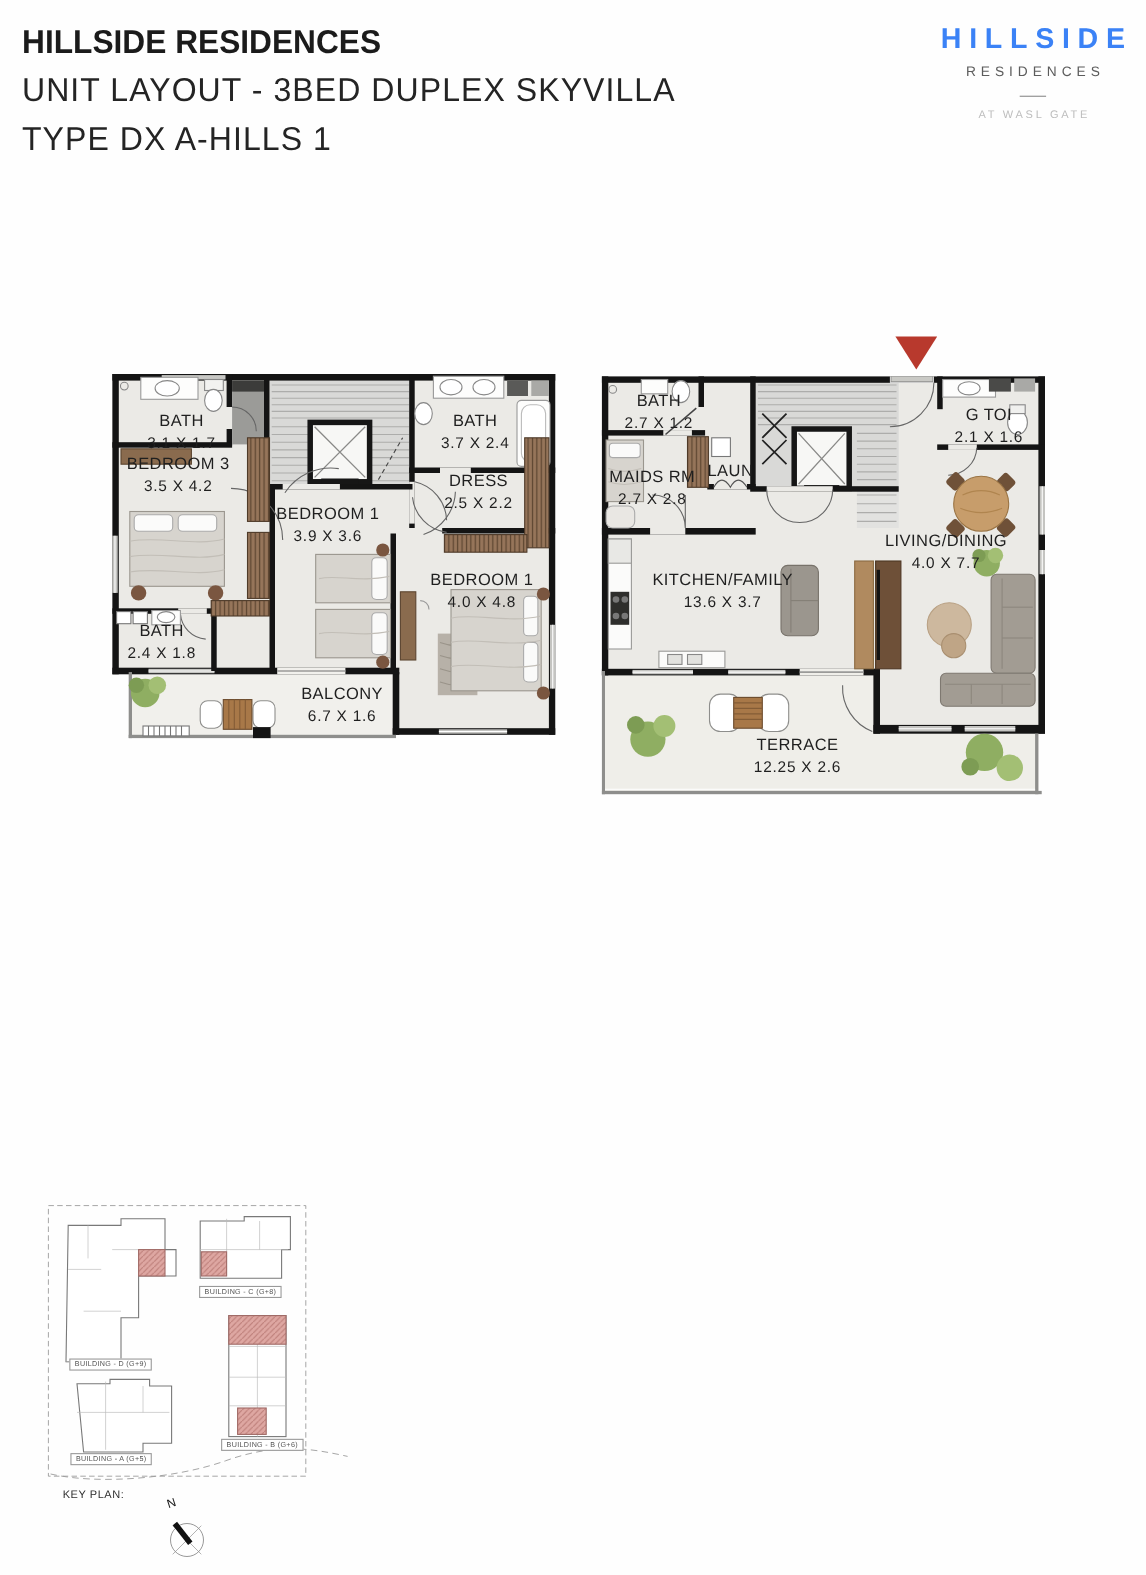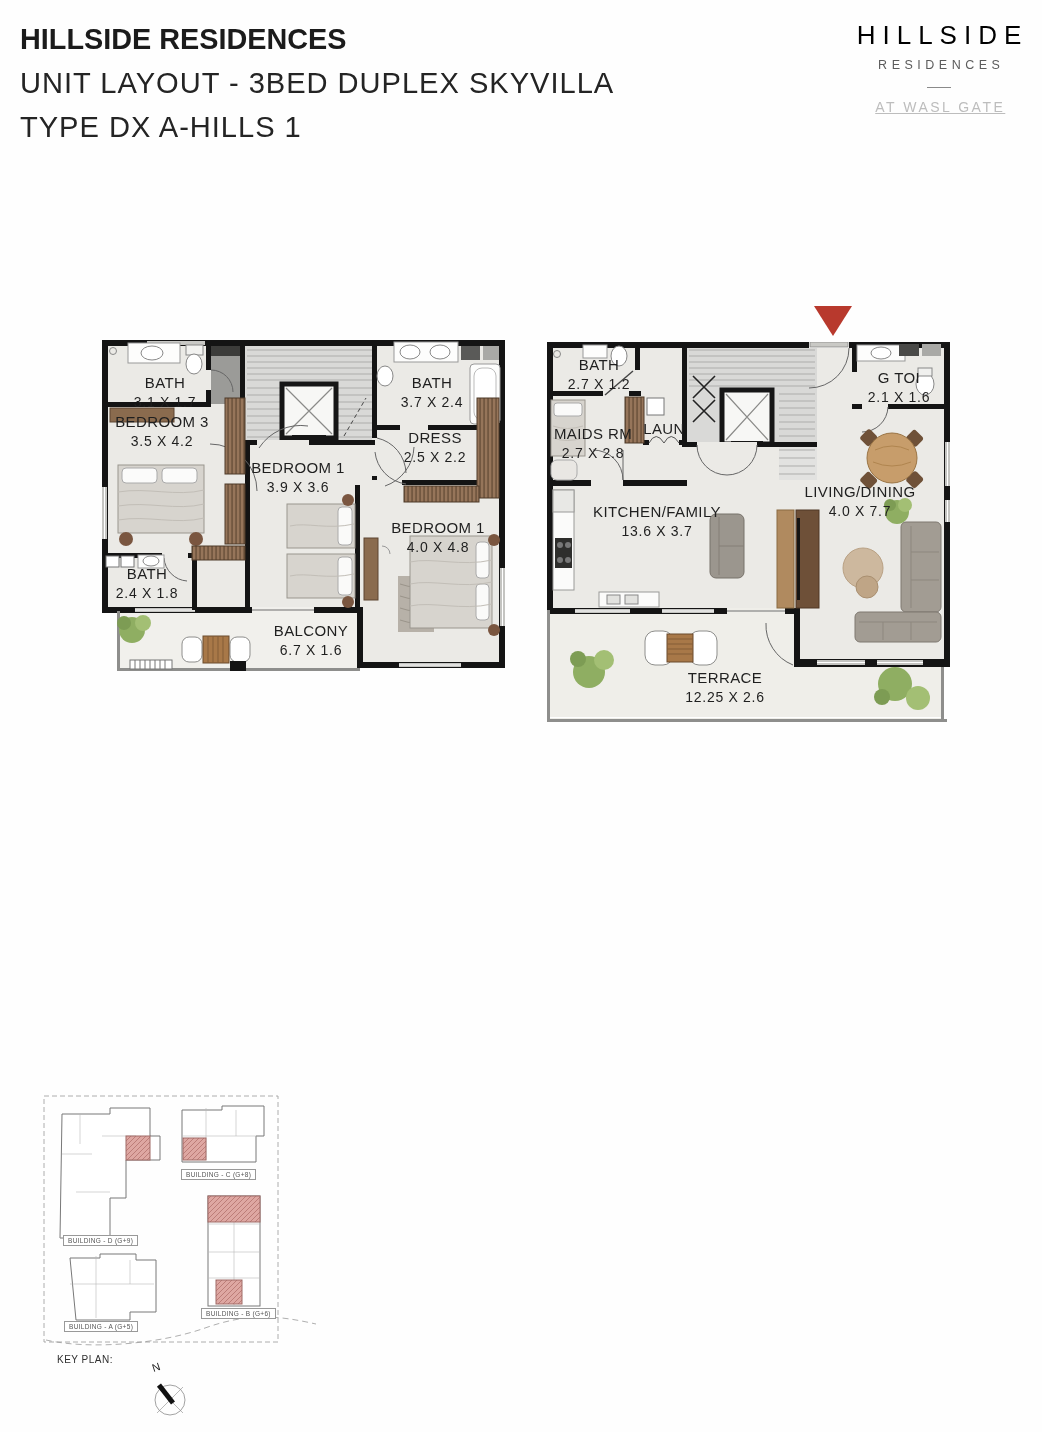--- a/index.html
+++ b/index.html
@@ -4,24 +4,24 @@
 <style>
   html,body{margin:0;padding:0;background:#fff;}
   .page{position:relative;width:1042px;height:1432px;background:#fefefe;overflow:hidden;
         font-family:"Liberation Sans",sans-serif;color:#1e1e1e;}
   
   .header{position:absolute;left:20px;top:22px;}
   .title{font-size:30px;font-weight:700;letter-spacing:0;color:#1b1b1b;margin:0 0 10px 0;transform:scaleX(.96);transform-origin:left;}
   .subline{font-size:30px;font-weight:400;color:#242424;margin:0 0 10px 0;letter-spacing:1px;transform:scaleX(.97);transform-origin:left;}
   
   .brand{position:absolute;left:847px;top:20px;width:184px;text-align:center;}
-  .brand-title{font-size:26px;font-weight:400;letter-spacing:7px;color:#000000;margin-right:-7px;}
+  .brand-title{font-size:26px;font-weight:700;letter-spacing:7px;color:#3b82f6;margin-right:-7px;}
   .brand-sub{font-size:12.5px;font-weight:300;letter-spacing:4.5px;color:#5c5c5c;margin-top:7px;margin-right:-4.5px;}
   .brand-rule{width:24px;height:1px;background:#8a8a8a;margin:15px auto 11px auto;}
-  .brand-tag{font-size:14px;letter-spacing:2.5px;color:#bdbdbd;margin-right:-2.5px;text-decoration:underline;}
+  .brand-tag{font-size:10px;letter-spacing:2.5px;color:#bdbdbd;margin-right:-2.5px;}
   
   .plan{position:absolute;padding-left:46px;}
   .plan-upper{left:102px;top:340px;width:403px;height:335px;}
   .plan-lower{left:547px;top:342px;width:403px;height:385px;}
   .plan svg{position:absolute;left:0;top:0;}
   .rlabel{position:absolute;text-align:center;transform:translateX(-50%);white-space:nowrap;color:#1f1f1f;line-height:1.3;}
   .rname{font-size:15px;letter-spacing:.4px;}
   .rdims{font-size:14px;letter-spacing:.7px;}
   .marker{position:absolute;left:814px;top:306px;width:0;height:0;
           border-left:19px solid transparent;border-right:19px solid transparent;border-top:30px solid #b8392d;}
@@ -418,21 +418,21 @@
       <div class="rname">G TOI</div>
       <div class="rdims">2.1 X 1.6</div>
     </div>
     <div class="rlabel" style="left:46px;top:82px">
       <div class="rname">MAIDS RM</div>
       <div class="rdims">2.7 X 2.8</div>
     </div>
     <div class="rlabel" style="left:117px;top:77px">
       <div class="rname">LAUN</div>
     </div>
-    <div class="rlabel" style="left:110px;top:160px">
+    <div class="rlabel" style="left:110px;top:176px">
       <div class="rname">KITCHEN/FAMILY</div>
       <div class="rdims">13.6 X 3.7</div>
     </div>
     <div class="rlabel" style="left:313px;top:140px">
       <div class="rname">LIVING/DINING</div>
       <div class="rdims">4.0 X 7.7</div>
     </div>
     <div class="rlabel" style="left:178px;top:326px">
       <div class="rname">TERRACE</div>
       <div class="rdims">12.25 X 2.6</div>

